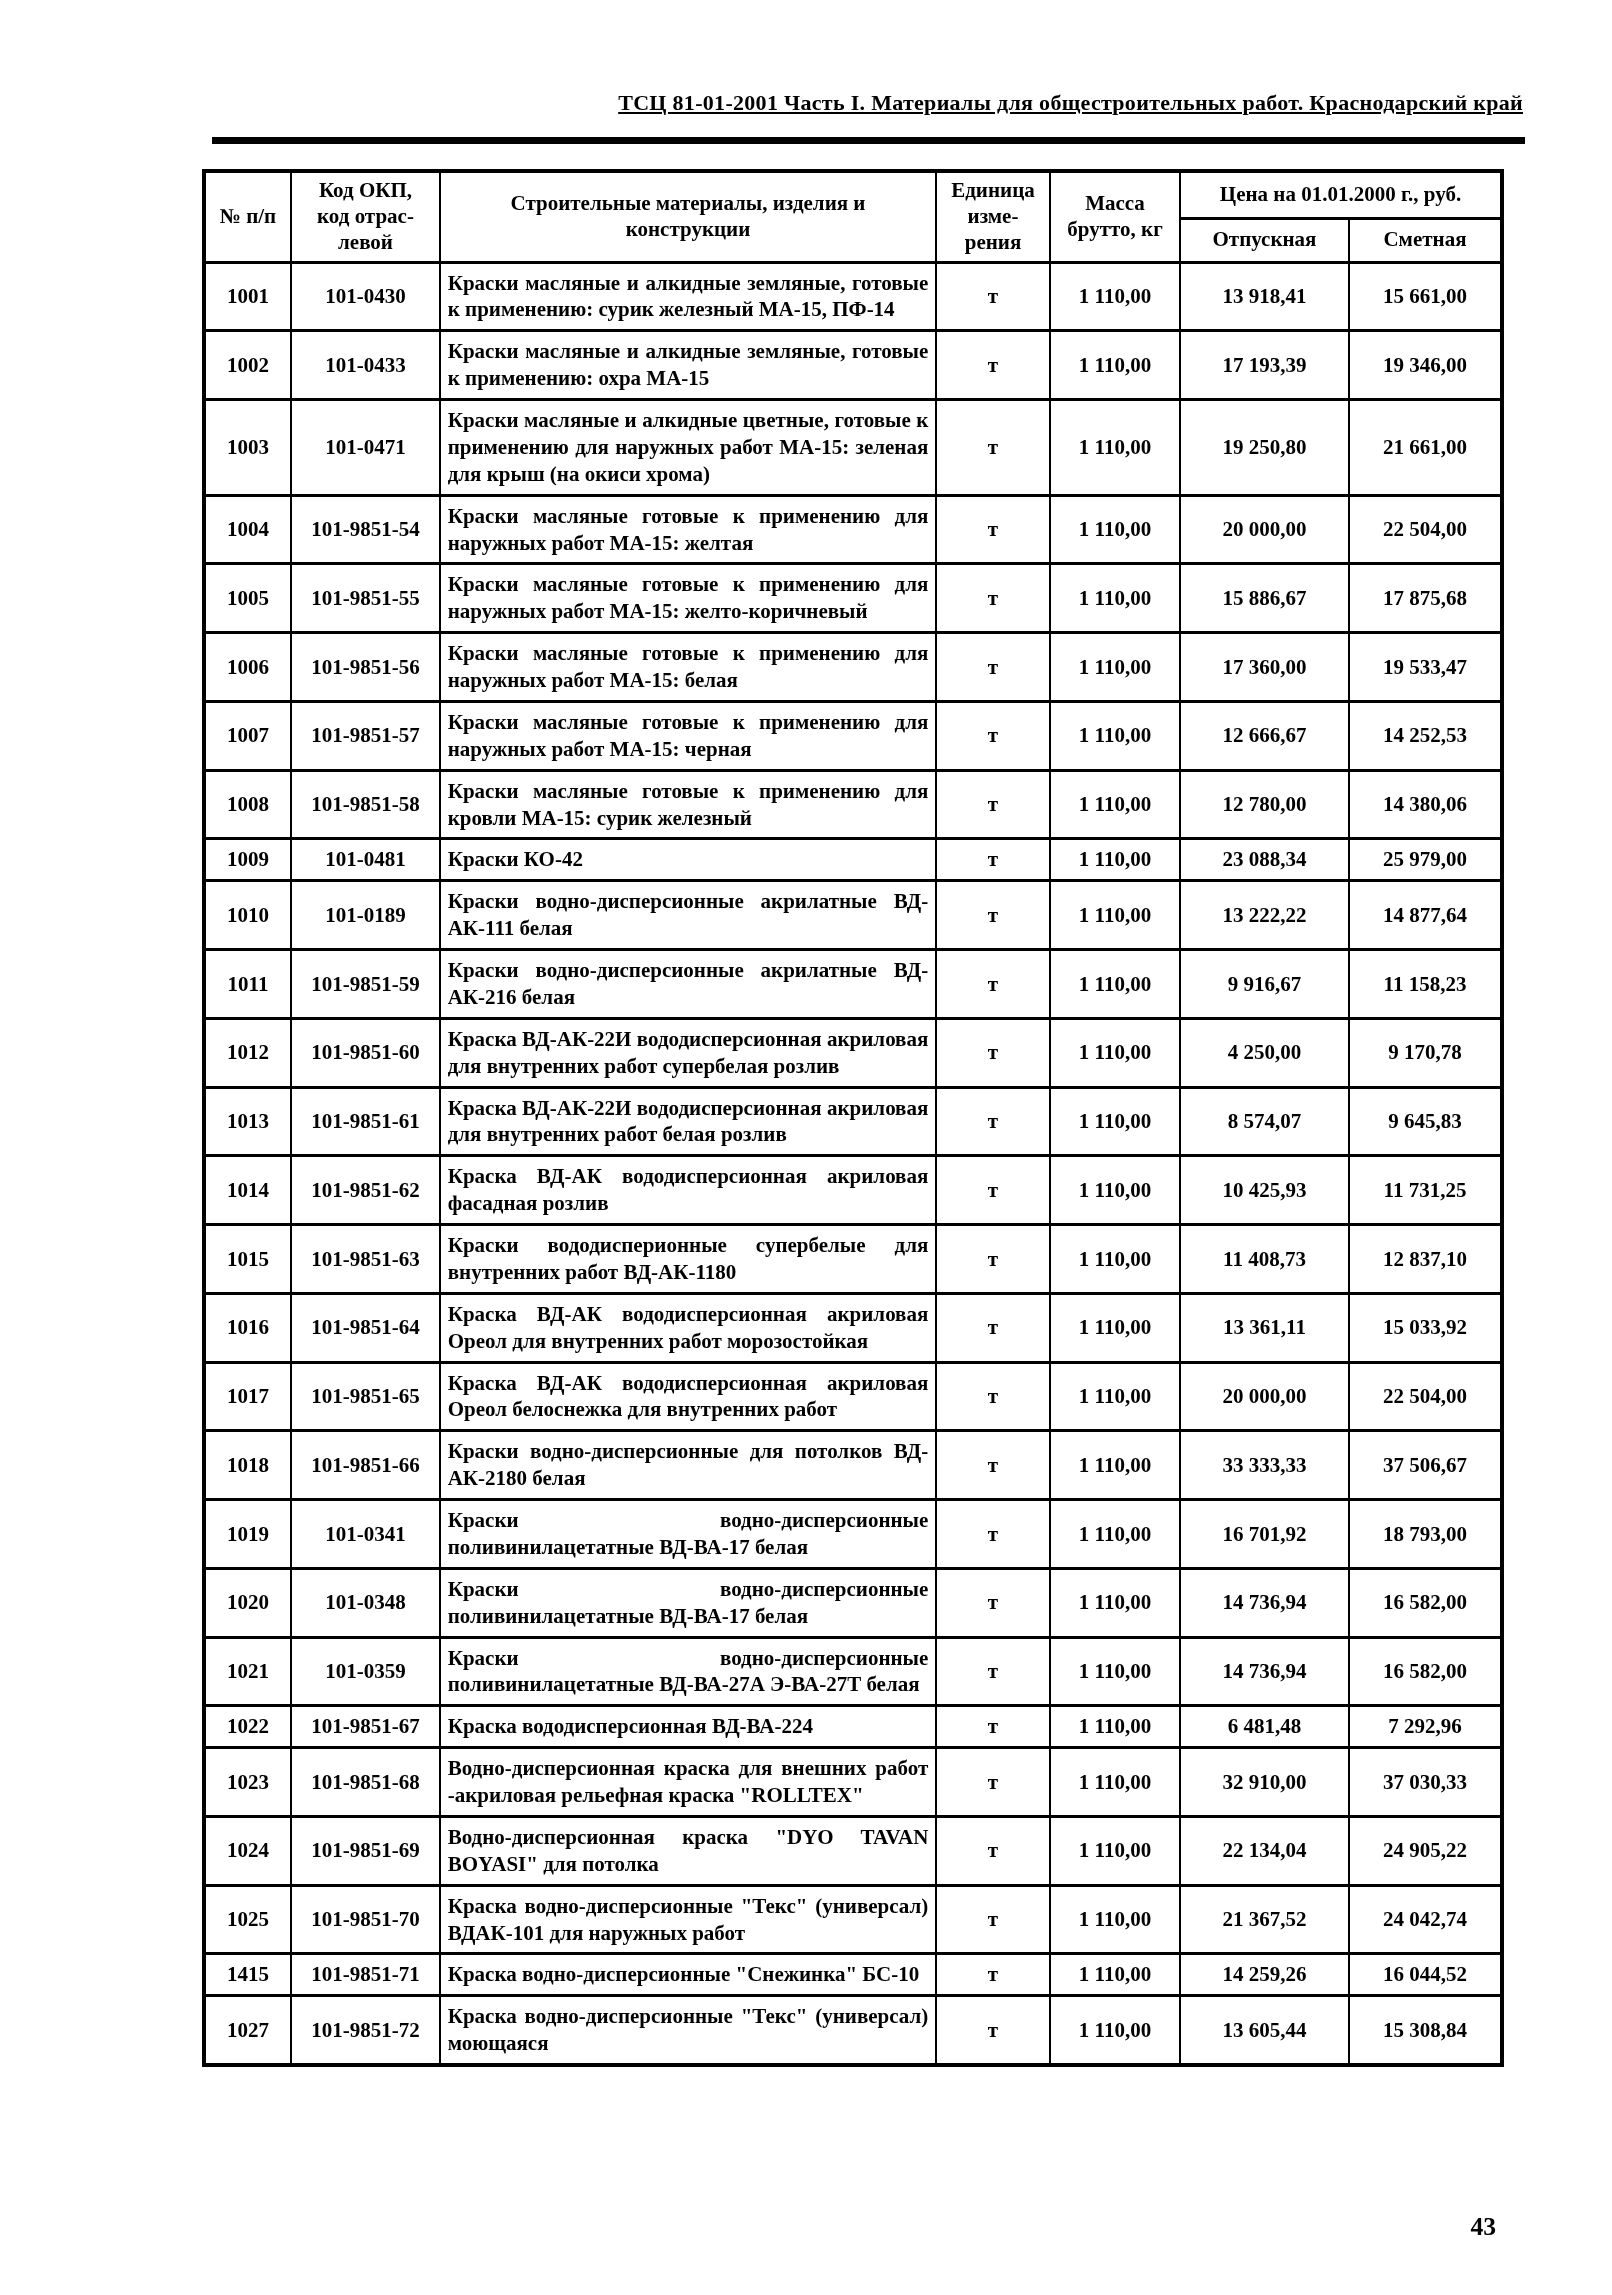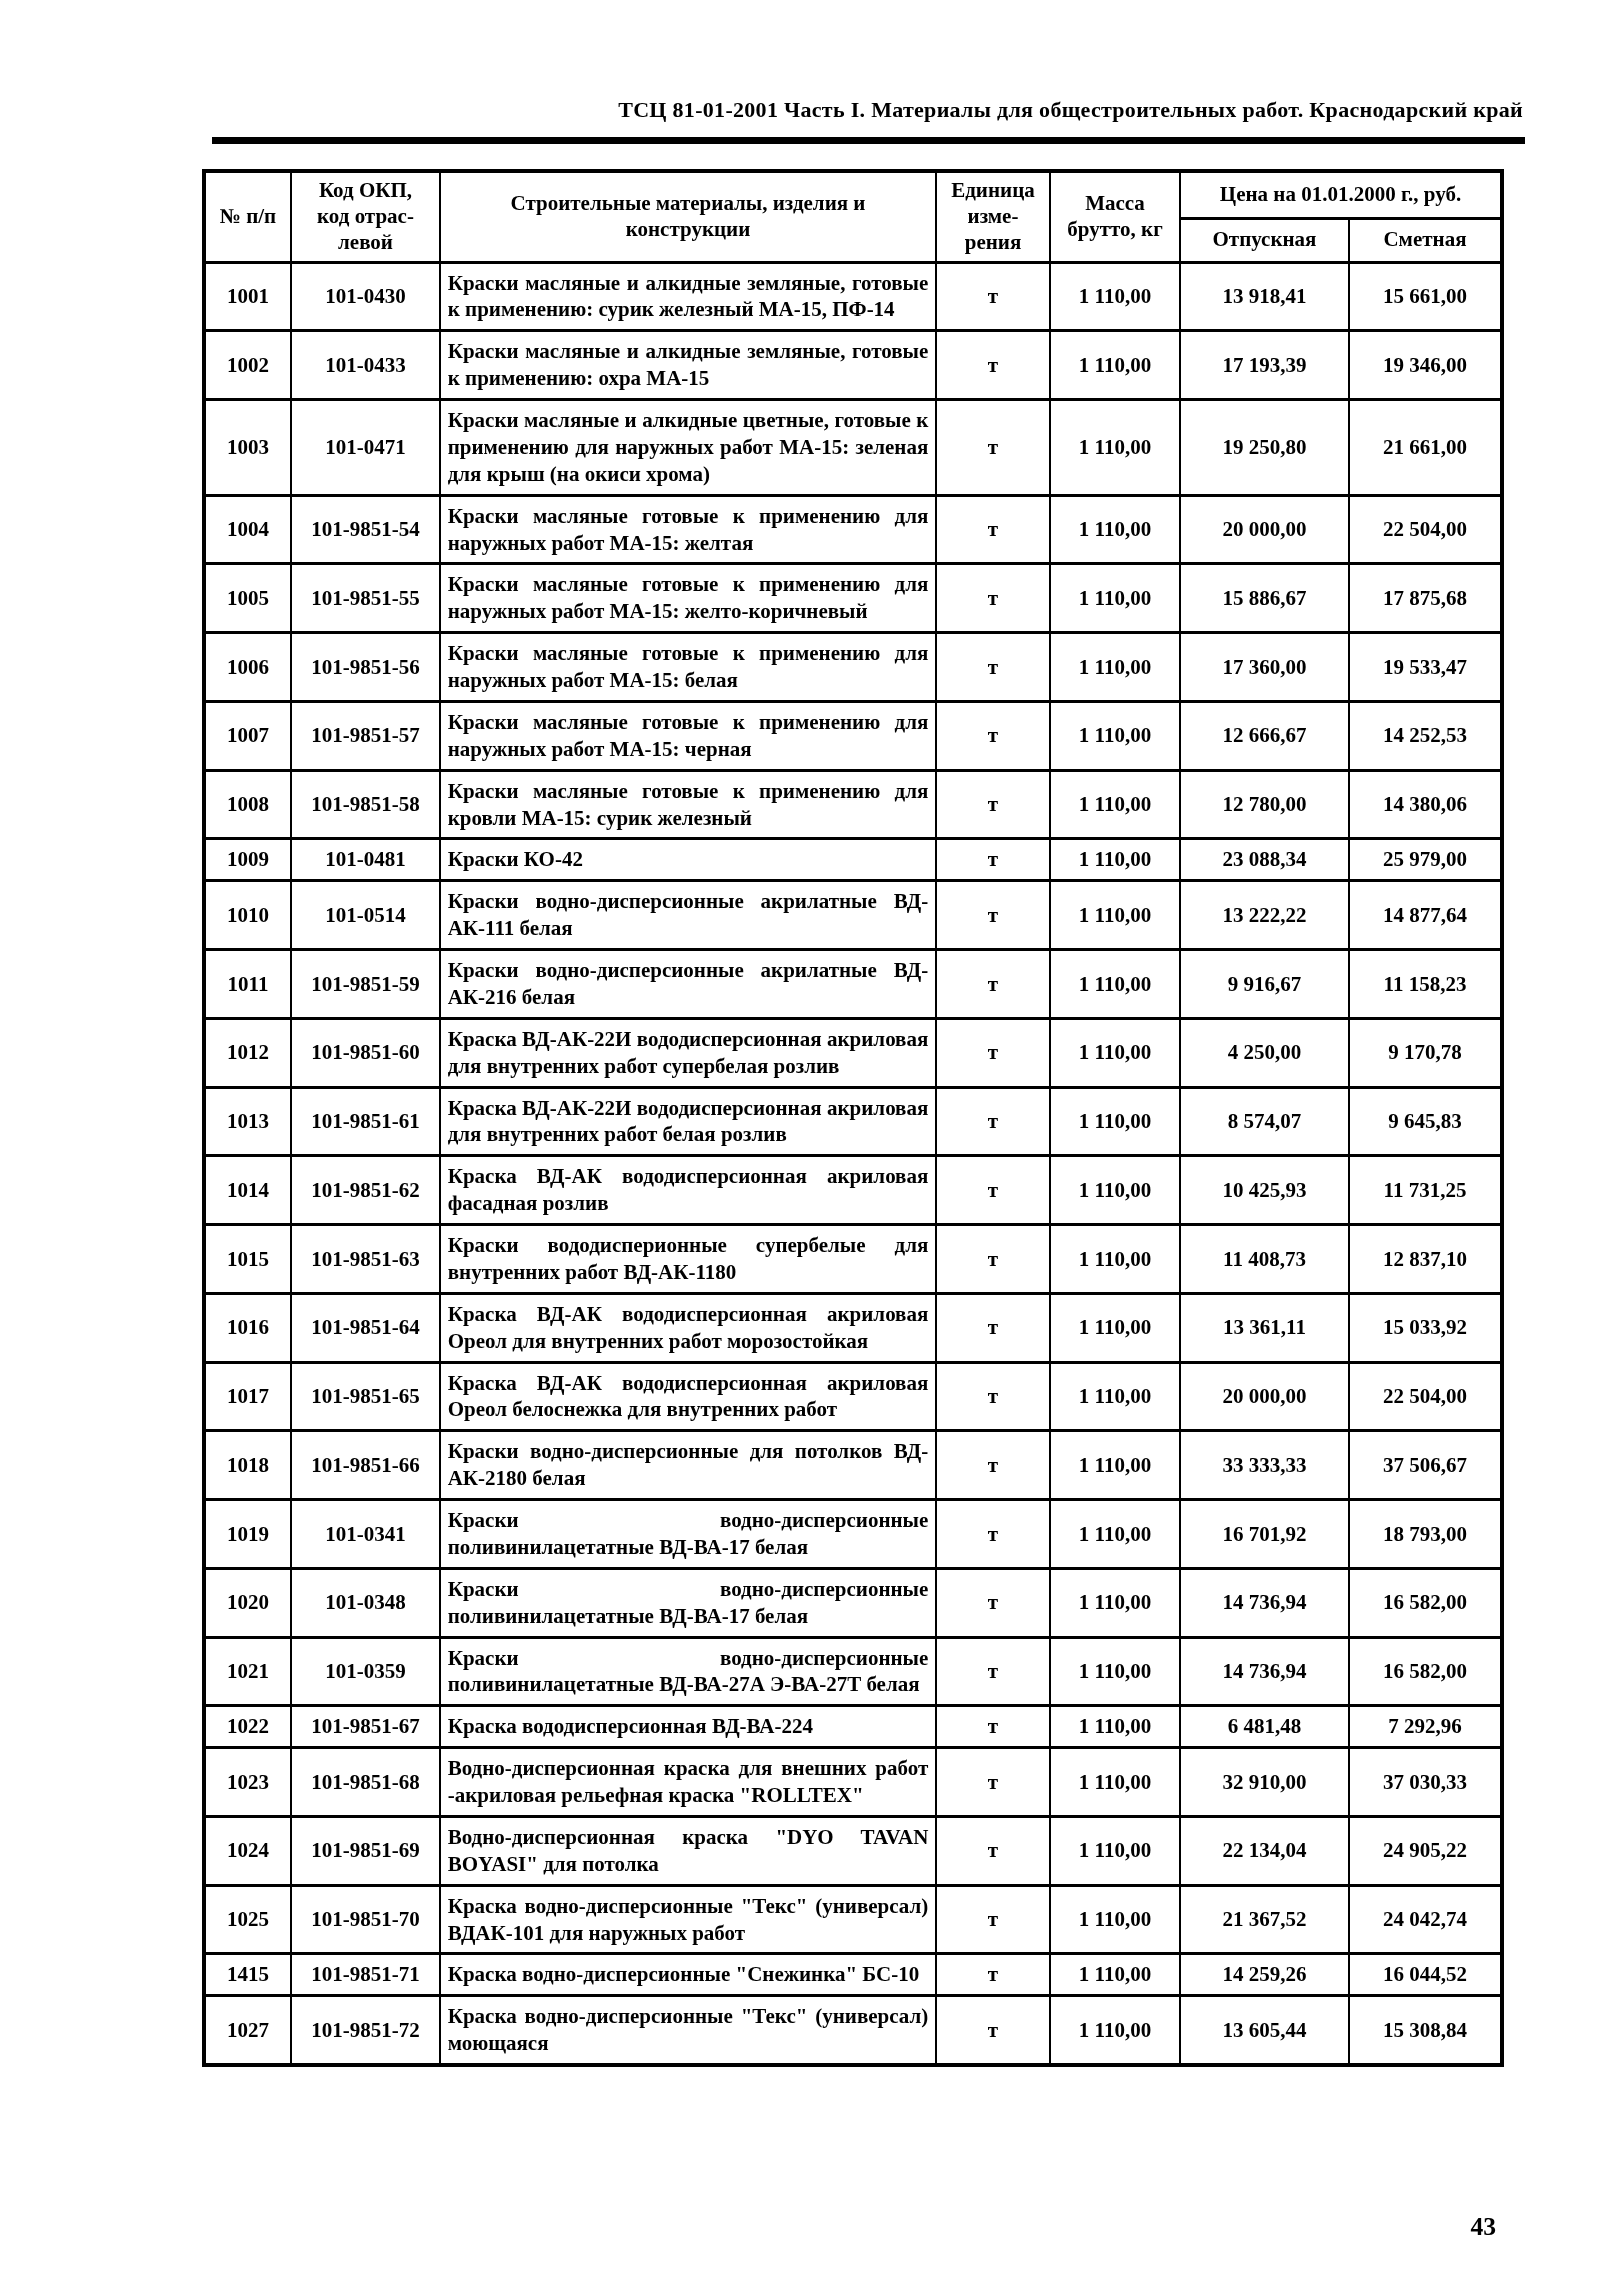--- a/index.html
+++ b/index.html
@@ -1,22 +1,22 @@
 <!DOCTYPE html>
 <html style="font-size:10.8px"><head>
 <meta charset="utf-8">
 <style>
   html, body { margin:0; padding:0; background:#e8e8e8; }
   .page {
     position:relative; width:1612px; height:2295px; background:#ffffff;
     font-family:"Liberation Serif", serif; color:#000; overflow:hidden;
   }
   .doc-title {
-    position:absolute; top:97px; right:89px;
-    font-size:22px; font-weight:700; letter-spacing:0.3px; white-space:nowrap;
+    position:absolute; top:90px; right:89px;
+    font-size:22px; font-weight:700; letter-spacing:0.3px; white-space:nowrap;text-decoration:underline;
   }
   .head-rule {
     position:absolute; top:137px; left:212px; right:87px; height:6.7px;
     background:#000;
   }
   table.price {
     position:absolute; top:169px; left:202px; width:1299px;
     border-collapse:collapse; table-layout:fixed;
     border:4px solid #000;
   }
@@ -156,21 +156,21 @@
           <td class="c">1009</td>
           <td class="c">101-0481</td>
           <td class="name">Краски КО-42</td>
           <td class="c">т</td>
           <td class="c">1 110,00</td>
           <td class="c">23 088,34</td>
           <td class="c">25 979,00</td>
         </tr>
         <tr>
           <td class="c">1010</td>
-          <td class="c">101-0514</td>
+          <td class="c">101-0189</td>
           <td class="name">Краски водно-дисперсионные акрилатные ВД-АК-111 белая</td>
           <td class="c">т</td>
           <td class="c">1 110,00</td>
           <td class="c">13 222,22</td>
           <td class="c">14 877,64</td>
         </tr>
         <tr>
           <td class="c">1011</td>
           <td class="c">101-9851-59</td>
           <td class="name">Краски водно-дисперсионные акрилатные ВД-АК-216 белая</td>

